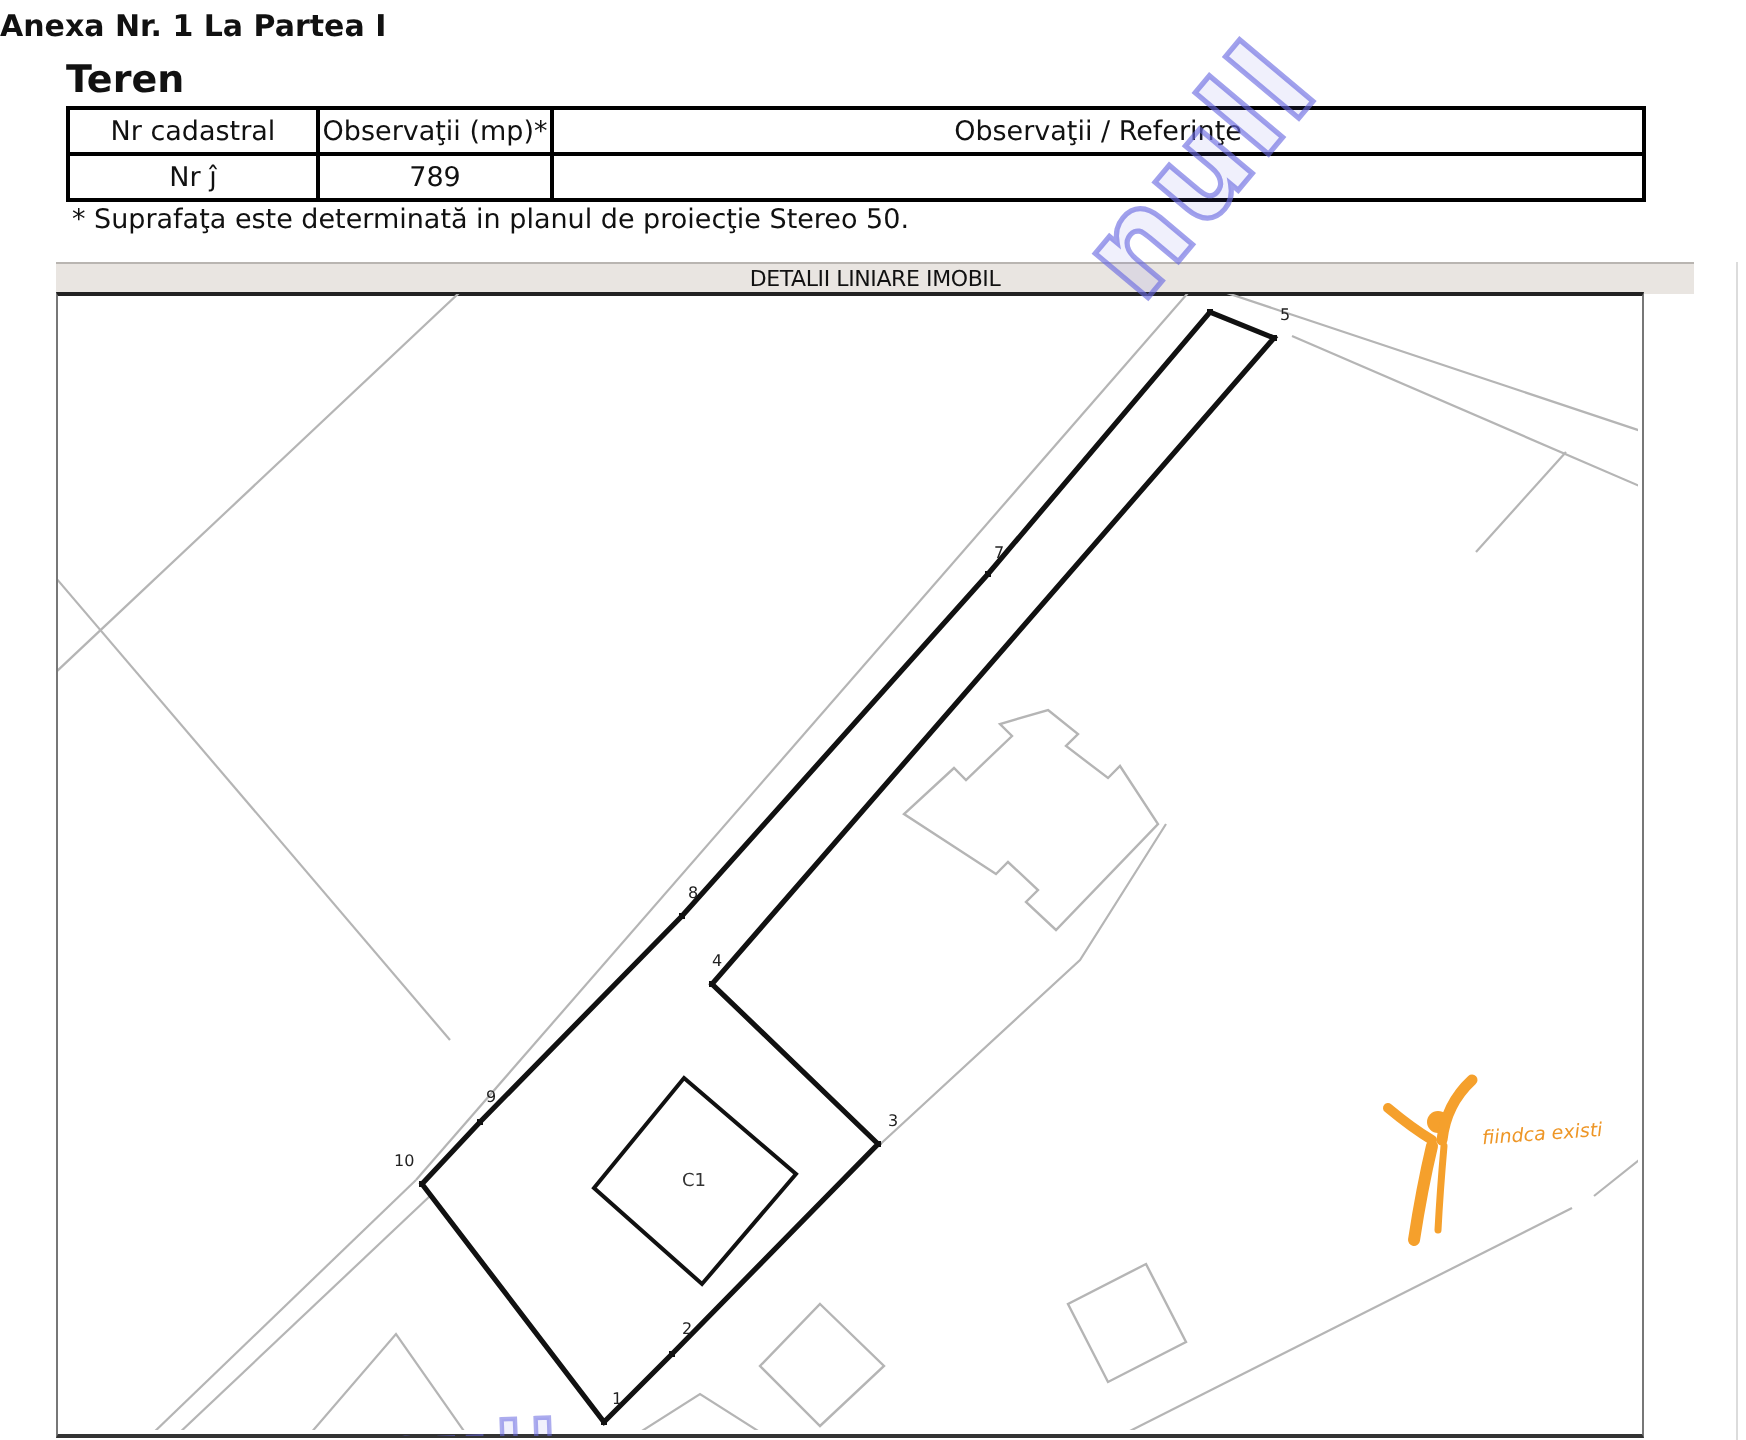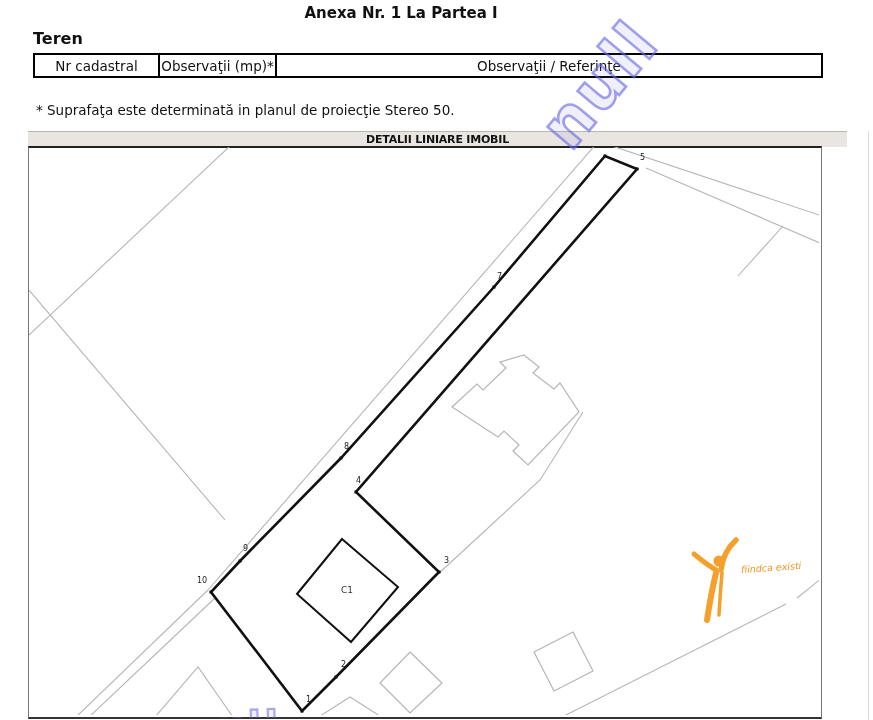--- a/index.html
+++ b/index.html
@@ -1,33 +1,33 @@
 <!DOCTYPE html>
 <html><head>
 <meta charset="utf-8">
 <style>
   html,body{margin:0;padding:0;}
   body{width:873px;height:720px;position:relative;background:#ffffff;
        font-family:"DejaVu Sans",sans-serif;overflow:hidden;color:#111;}
 
-  .page-title{position:absolute;top:4px;left:0;width:802px;text-align:center;
+  .page-title{position:absolute;top:4px;left:0;width:802px;
               font-size:15px;font-weight:bold;}
-  .section-heading{position:absolute;top:29px;left:33px;font-size:16px;font-weight:bold;}
+  .section-heading{position:absolute;top:29px;left:33px;font-size:19px;font-weight:bold;}
 
   table.cad-table{position:absolute;top:53px;left:33px;border-collapse:collapse;
                   font-size:13.5px;table-layout:fixed;}
   table.cad-table th,table.cad-table td{border:2px solid #000;text-align:center;
                   font-weight:normal;padding:0;height:21px;overflow:hidden;white-space:nowrap;}
   .col-nr{width:123px;}  .col-sup{width:115px;}  .col-obs{width:544px;}
 
   .footnote{position:absolute;top:102px;left:36px;font-size:13.5px;}
 
   .map-bar{position:absolute;left:28px;top:131px;width:819px;height:15px;
            background:#e9e5e1;border-top:1px solid #b9b5b1;
-           font-size:11px;font-weight:bold;letter-spacing:-0.2px;
+           font-size:11px;font-weight:normal;letter-spacing:-0.2px;
            text-align:center;line-height:15px;color:#111;}
   .map-box{position:absolute;left:28px;top:146px;width:792px;height:569px;
            background:#fff;border:1px solid #777;border-top:2px solid #222;
            border-bottom:2px solid #333;}
   .page-edge{position:absolute;left:868px;top:131px;width:1px;height:589px;background:#dcdcdc;}
 
   svg.map-svg{position:absolute;left:0;top:0;width:873px;height:720px;pointer-events:none;}
   svg.map-svg text{font-family:"DejaVu Sans",sans-serif;}
 
   .wm-main{position:absolute;left:552px;top:34px;width:200px;height:110px;
@@ -51,20 +51,25 @@
 
 <div class="page-title">Anexa Nr. 1 La Partea I</div>
 <div class="section-heading">Teren</div>
 
 <table class="cad-table">
   <tbody>
       <tr>
     <th class="col-nr">Nr cadastral</th>
     <th class="col-sup">Observaţii (mp)*</th>
     <th class="col-obs">Observaţii / Referinţe</th>
+  </tr>
+  <tr>
+    <td>Nr ĵ</td>
+    <td>789</td>
+    <td></td>
   </tr>
 </tbody>
   </table>
 
 <div class="footnote">* Suprafaţa este determinată in planul de proiecţie Stereo 50.</div>
 
 <div class="map-bar">DETALII LINIARE IMOBIL</div>
 <div class="map-box"></div>
 <div class="page-edge"></div>
 

